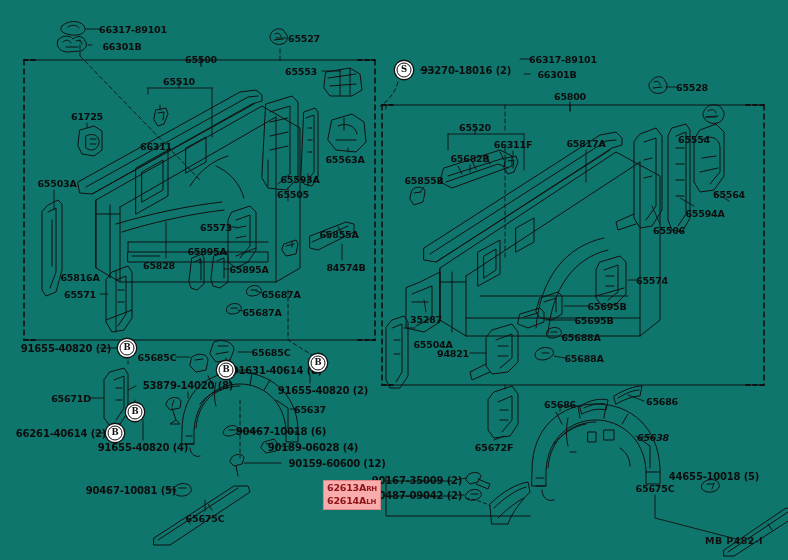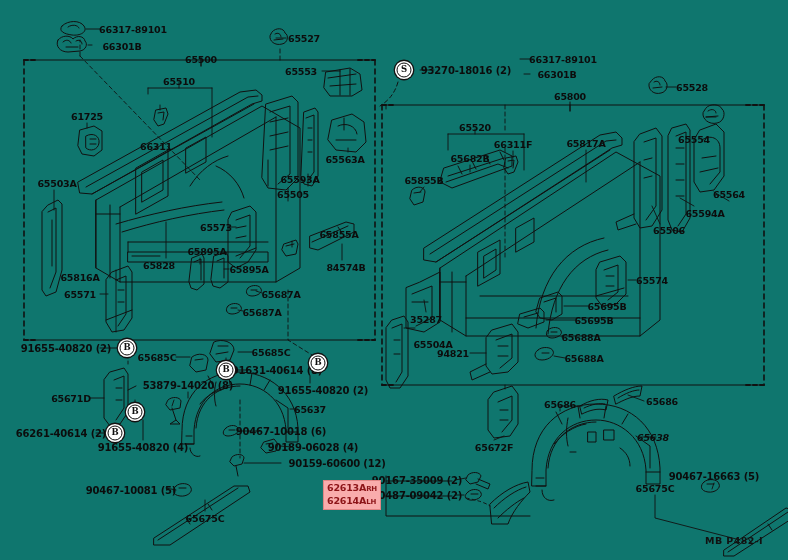--- a/index.html
+++ b/index.html
@@ -549,21 +549,21 @@
       <div class="lbl sm" style="left: 143px; top: 447px;">91655-40820 (4)</div>
       <div class="lbl sm" style="left: 313px; top: 447px;">90189-06028 (4)</div>
       <div class="lbl sm" style="left: 302px; top: 463px; margin-left: 35px;">90159-60600 (12)</div>
       <div class="lbl" style="left: 560px; top: 404px;">65686</div>
       <div class="lbl" style="left: 662px; top: 401px;">65686</div>
       <div class="lbl" style="left: 494px; top: 447px;">65672F</div>
       <div class="lbl" style="left: 653px; top: 437px; font-style: italic;">65638</div>
       <div class="lbl sm" style="left: 131px; top: 490px;">90467-10081 (5)</div>
       <div class="lbl sm" style="left: 417px; top: 480px;">90167-35009 (2)</div>
       <div class="lbl sm" style="left: 417px; top: 495px;">90487-09042 (2)</div>
-      <div class="lbl sm" style="left: 714px; top: 476px;">90467-16663 (5)</div>
+      <div class="lbl sm" style="left: 714px; top: 476px;">44655-10018 (5)</div>
       <div class="lbl" style="left: 655px; top: 488px;">65675C</div>
       <div class="lbl" style="left: 205px; top: 518px;">65675C</div>
     </div>
 
   <div id="callouts">
       <div class="cball dbl" style="left: 404px; top: 70px;">S</div>
       <div class="cball dbl" style="left: 127px; top: 348px;">B</div>
       <div class="cball dbl" style="left: 226px; top: 370px;">B</div>
       <div class="cball dbl" style="left: 318px; top: 363px;">B</div>
       <div class="cball dbl" style="left: 135px; top: 412px;">B</div>

